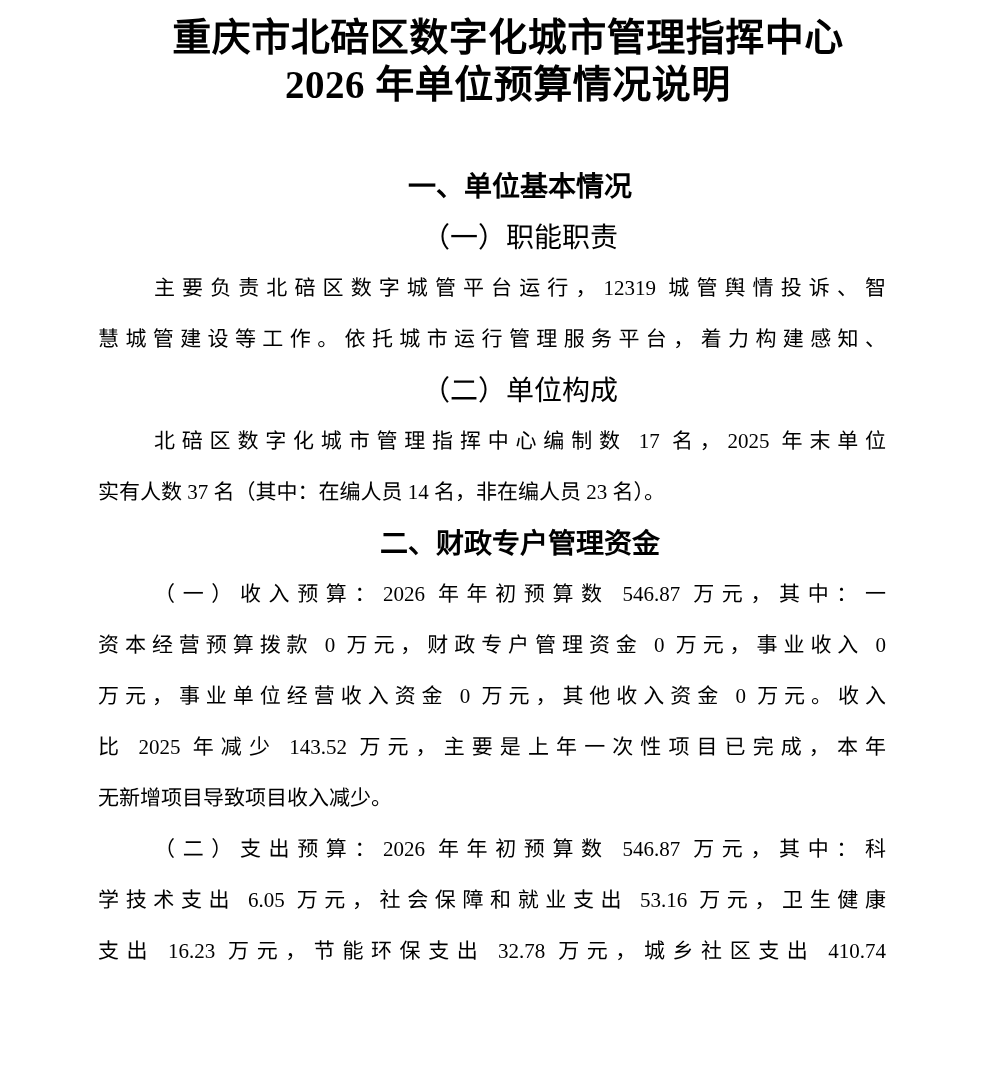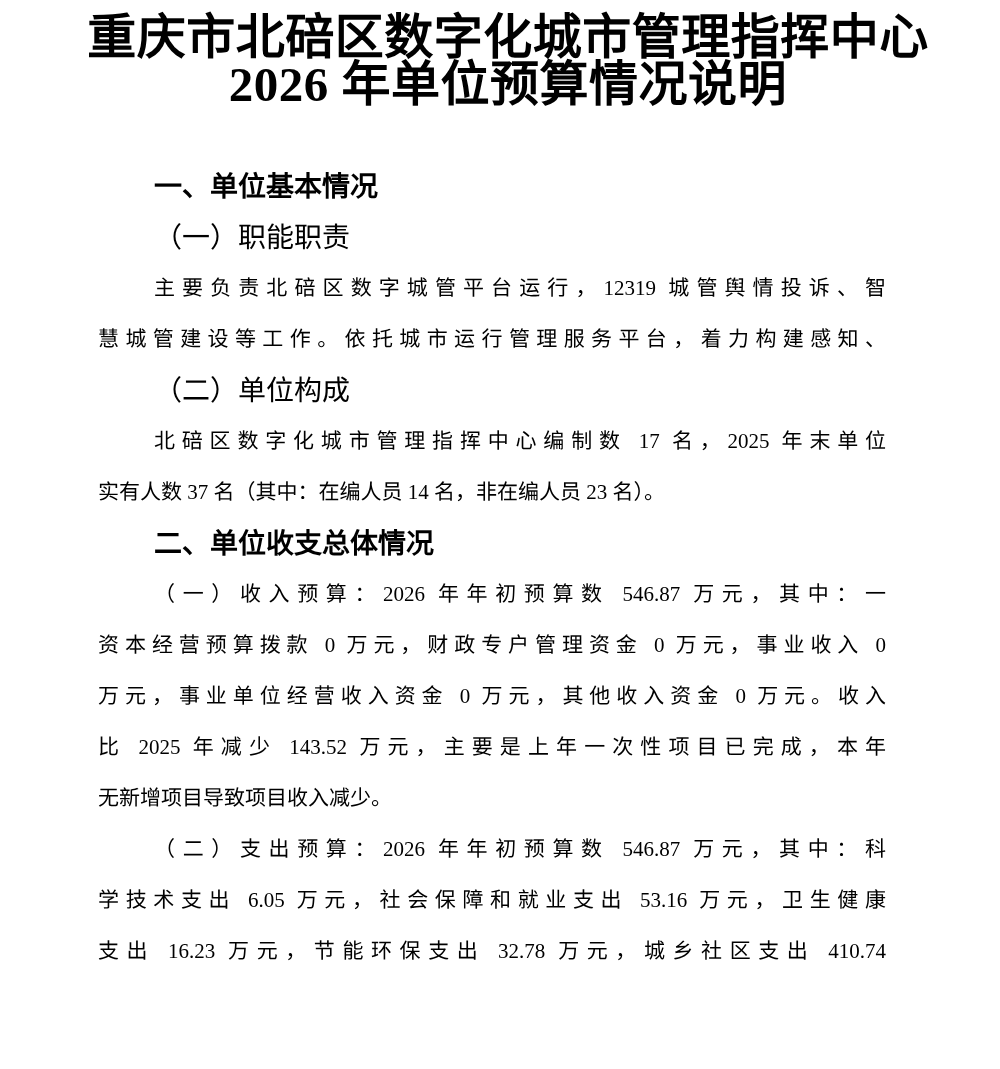--- a/index.html
+++ b/index.html
@@ -17,21 +17,21 @@
     font-family: "Liberation Serif", serif;
   }
   .title-block {
     position: absolute;
     top: 14px;
     left: 0;
     right: 0;
     text-align: center;
     font-family: "Liberation Serif", serif;
     font-weight: 700;
-    font-size: 49px;
+    font-size: 39px;
     line-height: 47px;
     letter-spacing: 0.5px;
     margin-left: 16px;
   }
   .doc-body {
     position: absolute;
     top: 161px;
     left: 98px;
     width: 788px;
   }
@@ -43,20 +43,21 @@
     color: #000000;
     overflow: hidden;
     text-align: left;
   }
   .line.fill {
     text-align: justify;
     text-align-last: justify;
   }
   .line.indent {
     text-indent: 56px;
+    text-align: center;
   }
   .line.heading {
     font-family: "Liberation Sans", sans-serif;
     font-weight: 700;
     font-size: 28px;
   }
   .line.subheading {
     font-size: 28px;
   }
 </style>
@@ -69,21 +70,21 @@
     <div>2026 年单位预算情况说明</div>
   </header>
   <main class="doc-body">
       <div class="line indent heading">一、单位基本情况</div>
       <div class="line indent subheading">（一）职能职责</div>
       <div class="line indent fill">主要负责北碚区数字城管平台运行，12319 城管舆情投诉、智</div>
       <div class="line fill">慧城管建设等工作。依托城市运行管理服务平台，着力构建感知、</div>
       <div class="line indent subheading">（二）单位构成</div>
       <div class="line indent fill">北碚区数字化城市管理指挥中心编制数 17 名，2025 年末单位</div>
       <div class="line">实有人数 37 名（其中：在编人员 14 名，非在编人员 23 名）。</div>
-      <div class="line indent heading">二、单位收支总体情况</div>
+      <div class="line indent heading">二、财政专户管理资金</div>
       <div class="line indent fill">（一）收入预算：2026 年年初预算数 546.87 万元，其中：一</div>
       <div class="line fill">资本经营预算拨款 0 万元，财政专户管理资金 0 万元，事业收入 0</div>
       <div class="line fill">万元，事业单位经营收入资金 0 万元，其他收入资金 0 万元。收入</div>
       <div class="line fill">比 2025 年减少 143.52 万元，主要是上年一次性项目已完成，本年</div>
       <div class="line">无新增项目导致项目收入减少。</div>
       <div class="line indent fill">（二）支出预算：2026 年年初预算数 546.87 万元，其中：科</div>
       <div class="line fill">学技术支出 6.05 万元，社会保障和就业支出 53.16 万元，卫生健康</div>
       <div class="line fill">支出 16.23 万元，节能环保支出 32.78 万元，城乡社区支出 410.74</div>
     </main>
 </div>

